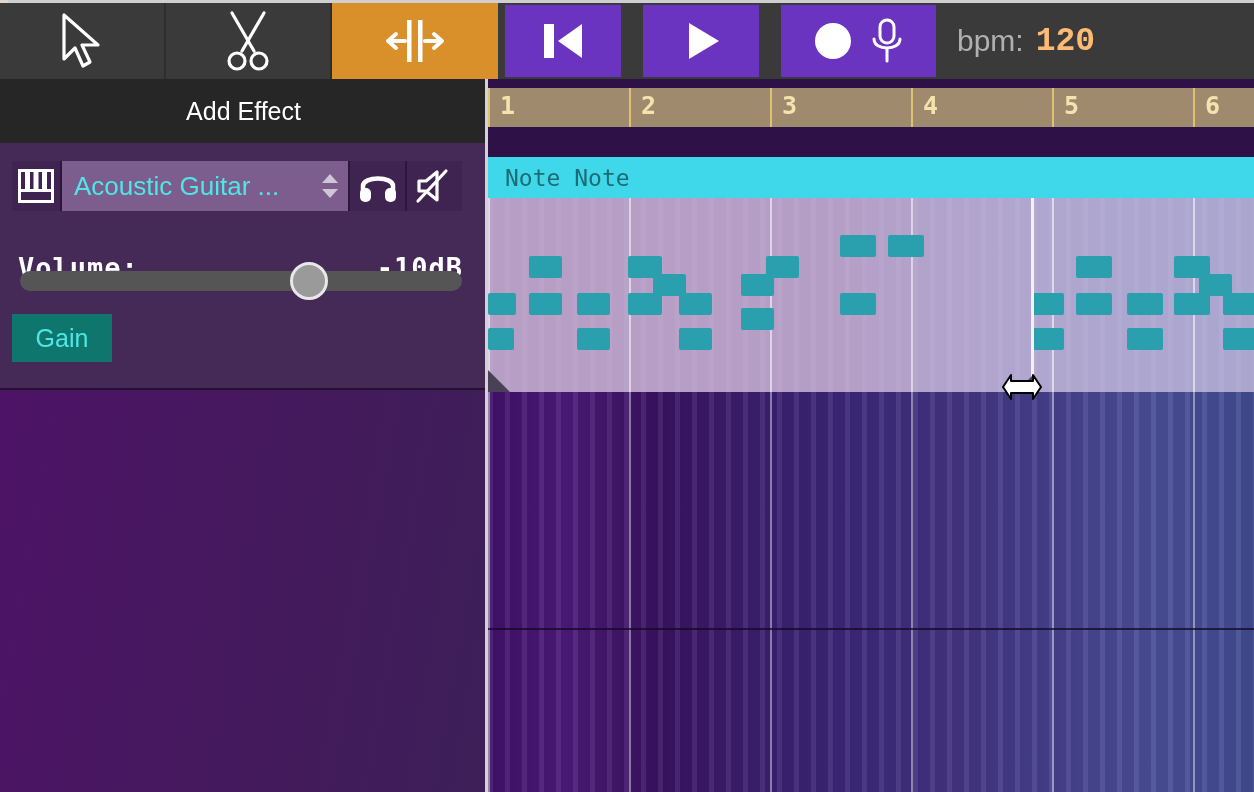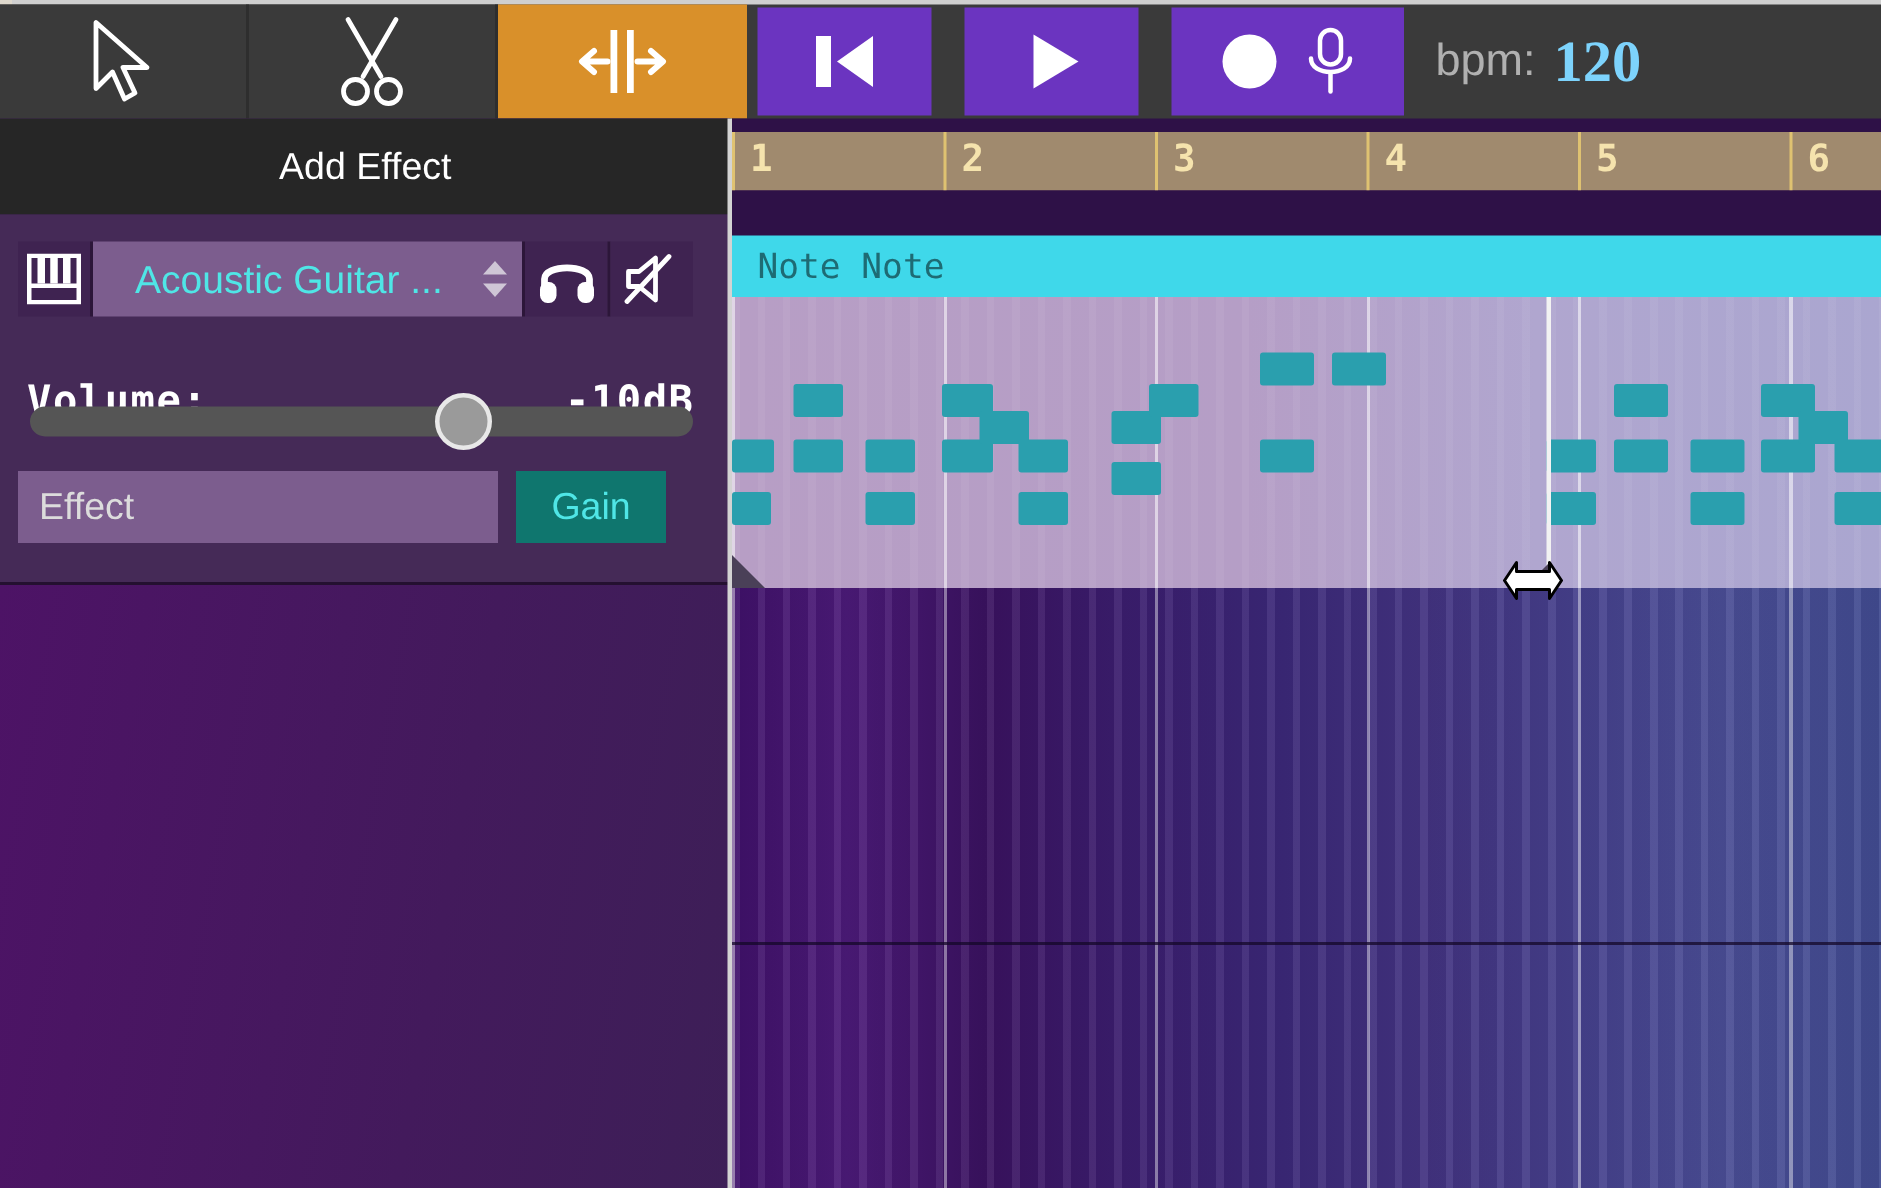--- a/index.html
+++ b/index.html
@@ -54,22 +54,22 @@
   }
   .bpm {
     margin-left: 21px;
     display: flex; align-items: baseline; gap: 12px;
     height: 76px; align-items: center;
   }
   .bpm-label {
     color: #b0b0b0; font-size: 30px; font-family: "Liberation Sans", sans-serif;
   }
   .bpm-val {
-    color: #7dd3fc; font-size: 39px; font-weight: bold;
-    font-family: Liberation Serif, serif;
+    color: #fdba74; font-size: 33px; font-weight: bold;
+    font-family: Liberation Mono, monospace;
   }
 
   
   .left-panel {
     position: absolute; left: 0; top: 79px; width: 487px; height: 713px;
     background: #3b1f4e;
     overflow: hidden;
   }
   .add-channel-bar {
     position: absolute; left: 0; top: 0; width: 487px; height: 64px;
@@ -92,21 +92,21 @@
   }
   .inst-icon {
     width: 48px; height: 50px;
     background: #3f2351;
     display:flex; align-items:center; justify-content:center;
   }
   .inst-select {
     width: 286px; height: 50px;
     background: #7c5d8e;
     display: flex; align-items: center;
-    padding: 0 8px 0 28px;
+    padding: 0 8px 0 12px;
     position: relative;
   }
   .inst-name {
     color: #4fe6e6; font-size: 26px;
     font-family: "Liberation Sans", sans-serif;
     white-space: nowrap; overflow: hidden;
     flex: 1;
   }
   .stepper { display: flex; flex-direction: column; gap: 4px; margin-left: 4px; }
   .chan-icon-btn {
@@ -407,23 +407,20 @@
 
       <div class="vol-row">
         <span class="vol-label">Volume:</span>
         <span class="vol-value">-10dB</span>
       </div>
 
       <div class="slider-track"></div>
       <div class="slider-thumb"></div>
 
       <div class="fx-row">
-        <div class="effect-field">
-          <span>Effect</span>
-        </div>
         <div class="gain-btn">
           <span>Gain</span>
         </div>
       </div>
     </div>
 
     <div class="left-empty"></div>
   </div>
 
   <div class="left-divider"></div>

